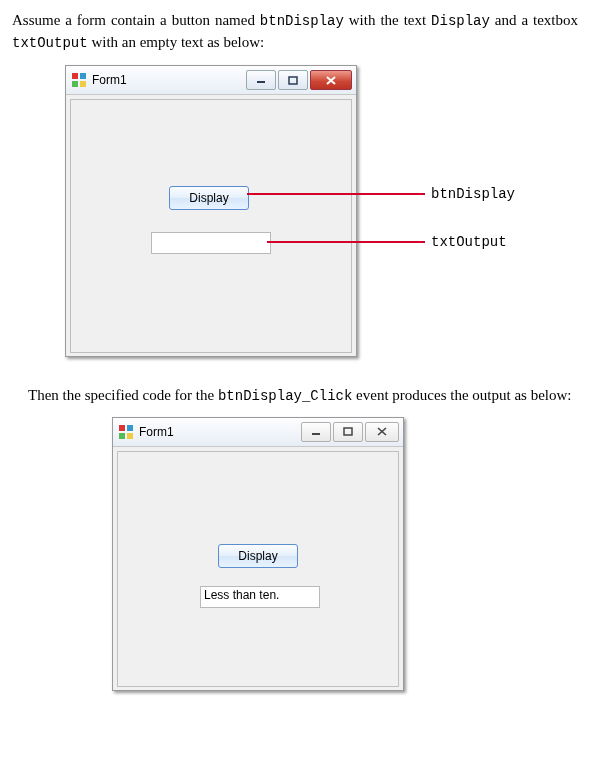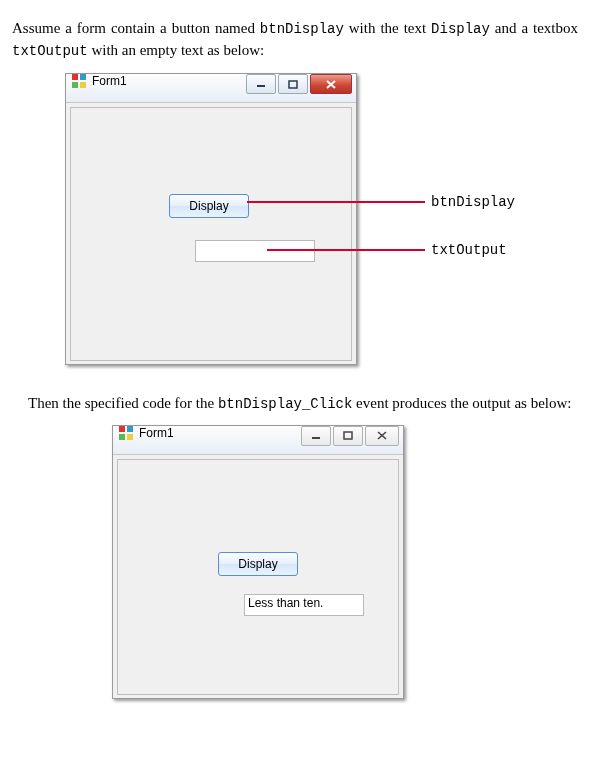--- a/index.html
+++ b/index.html
@@ -6,38 +6,38 @@
     margin: 0;
     padding: 10px 12px;
     width: 590px;
     box-sizing: border-box;
     font-family: "Times New Roman", serif;
     font-size: 15px;
     color: #000;
     background: #fff;
   }
   .mono { font-family: "Courier New", monospace; font-size: 14px; }
-  p.intro { margin: 8px 0 12px 0; text-align: justify; line-height: 1.4; }
+  p.intro { margin: 0 0 12px 0; text-align: justify; line-height: 1.4; }
   p.mid   { margin: 20px 0 10px 16px; text-align: justify; line-height: 1.4; }
 
   .figwrap { position: relative; margin: 6px auto 10px auto; }
 
   
   .window {
     position: relative;
     border: 1px solid #9a9a9a;
     background: #f0f0f0;
     box-shadow: 2px 2px 3px rgba(0,0,0,0.4);
   }
   .titlebar {
     height: 28px;
     background: linear-gradient(#fdfdfe,#e8eef6);
     border-bottom: 1px solid #c7c7c7;
     display: flex;
-    align-items: flex-start;
+    align-items: center;
     padding: 0 4px 0 6px;
     font-family: "Segoe UI", Tahoma, sans-serif;
     font-size: 12px;
     color: #000;
   }
   .titlebar .ticon {
     width: 14px; height: 14px; margin-right: 6px;
     display: inline-block; background:
       linear-gradient(#d33,#d33) 0 0/6px 6px no-repeat,
       linear-gradient(#39c,#39c) 8px 0/6px 6px no-repeat,
@@ -80,21 +80,20 @@
   }
   .wf-text {
     position:absolute;
     width: 112px; height: 18px;
     border:1px solid #b9b9b9;
     background:#fff;
     font-family:"Segoe UI",Tahoma,sans-serif;
     font-size:12px; color:#000;
     padding: 1px 3px;
     box-sizing: content-box;
-    margin-left: 44px;
   }
 
   
   .anno-label {
     position:absolute;
     font-family:"Courier New",monospace; font-size:14px; color:#000;
     white-space:nowrap;
   }
   .redline { position:absolute; height:2px; background:#d4002a; }
 

